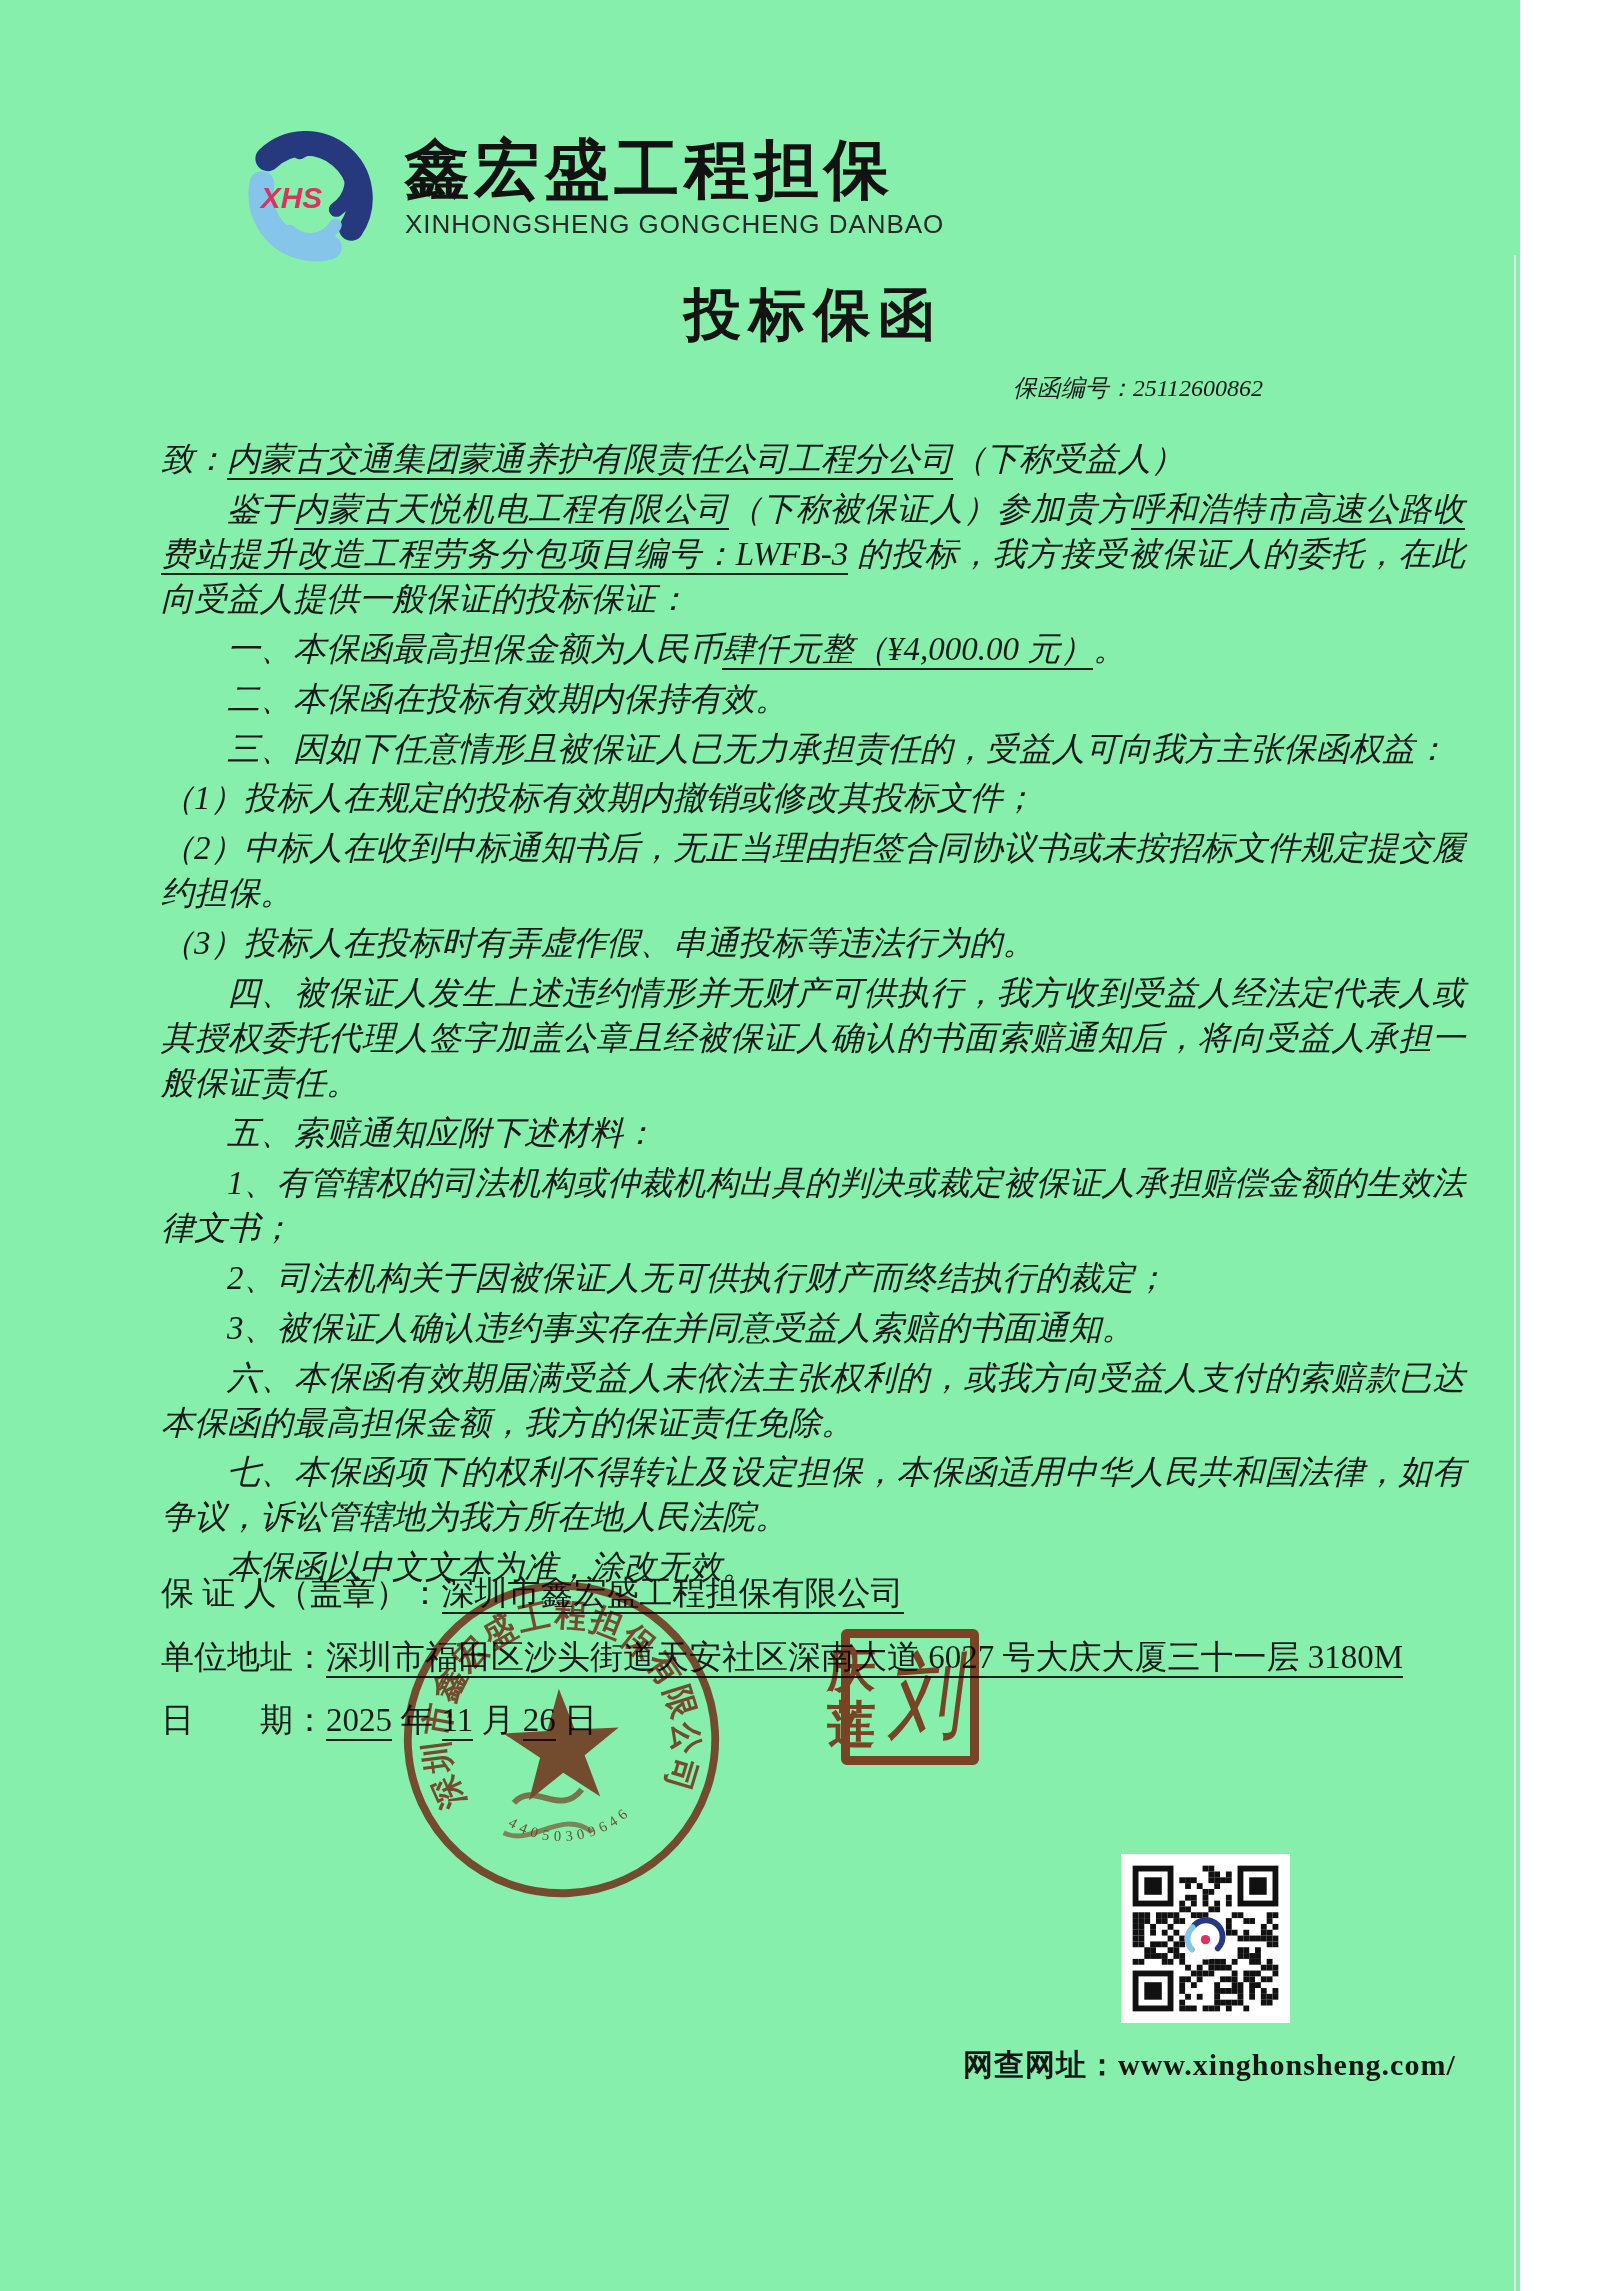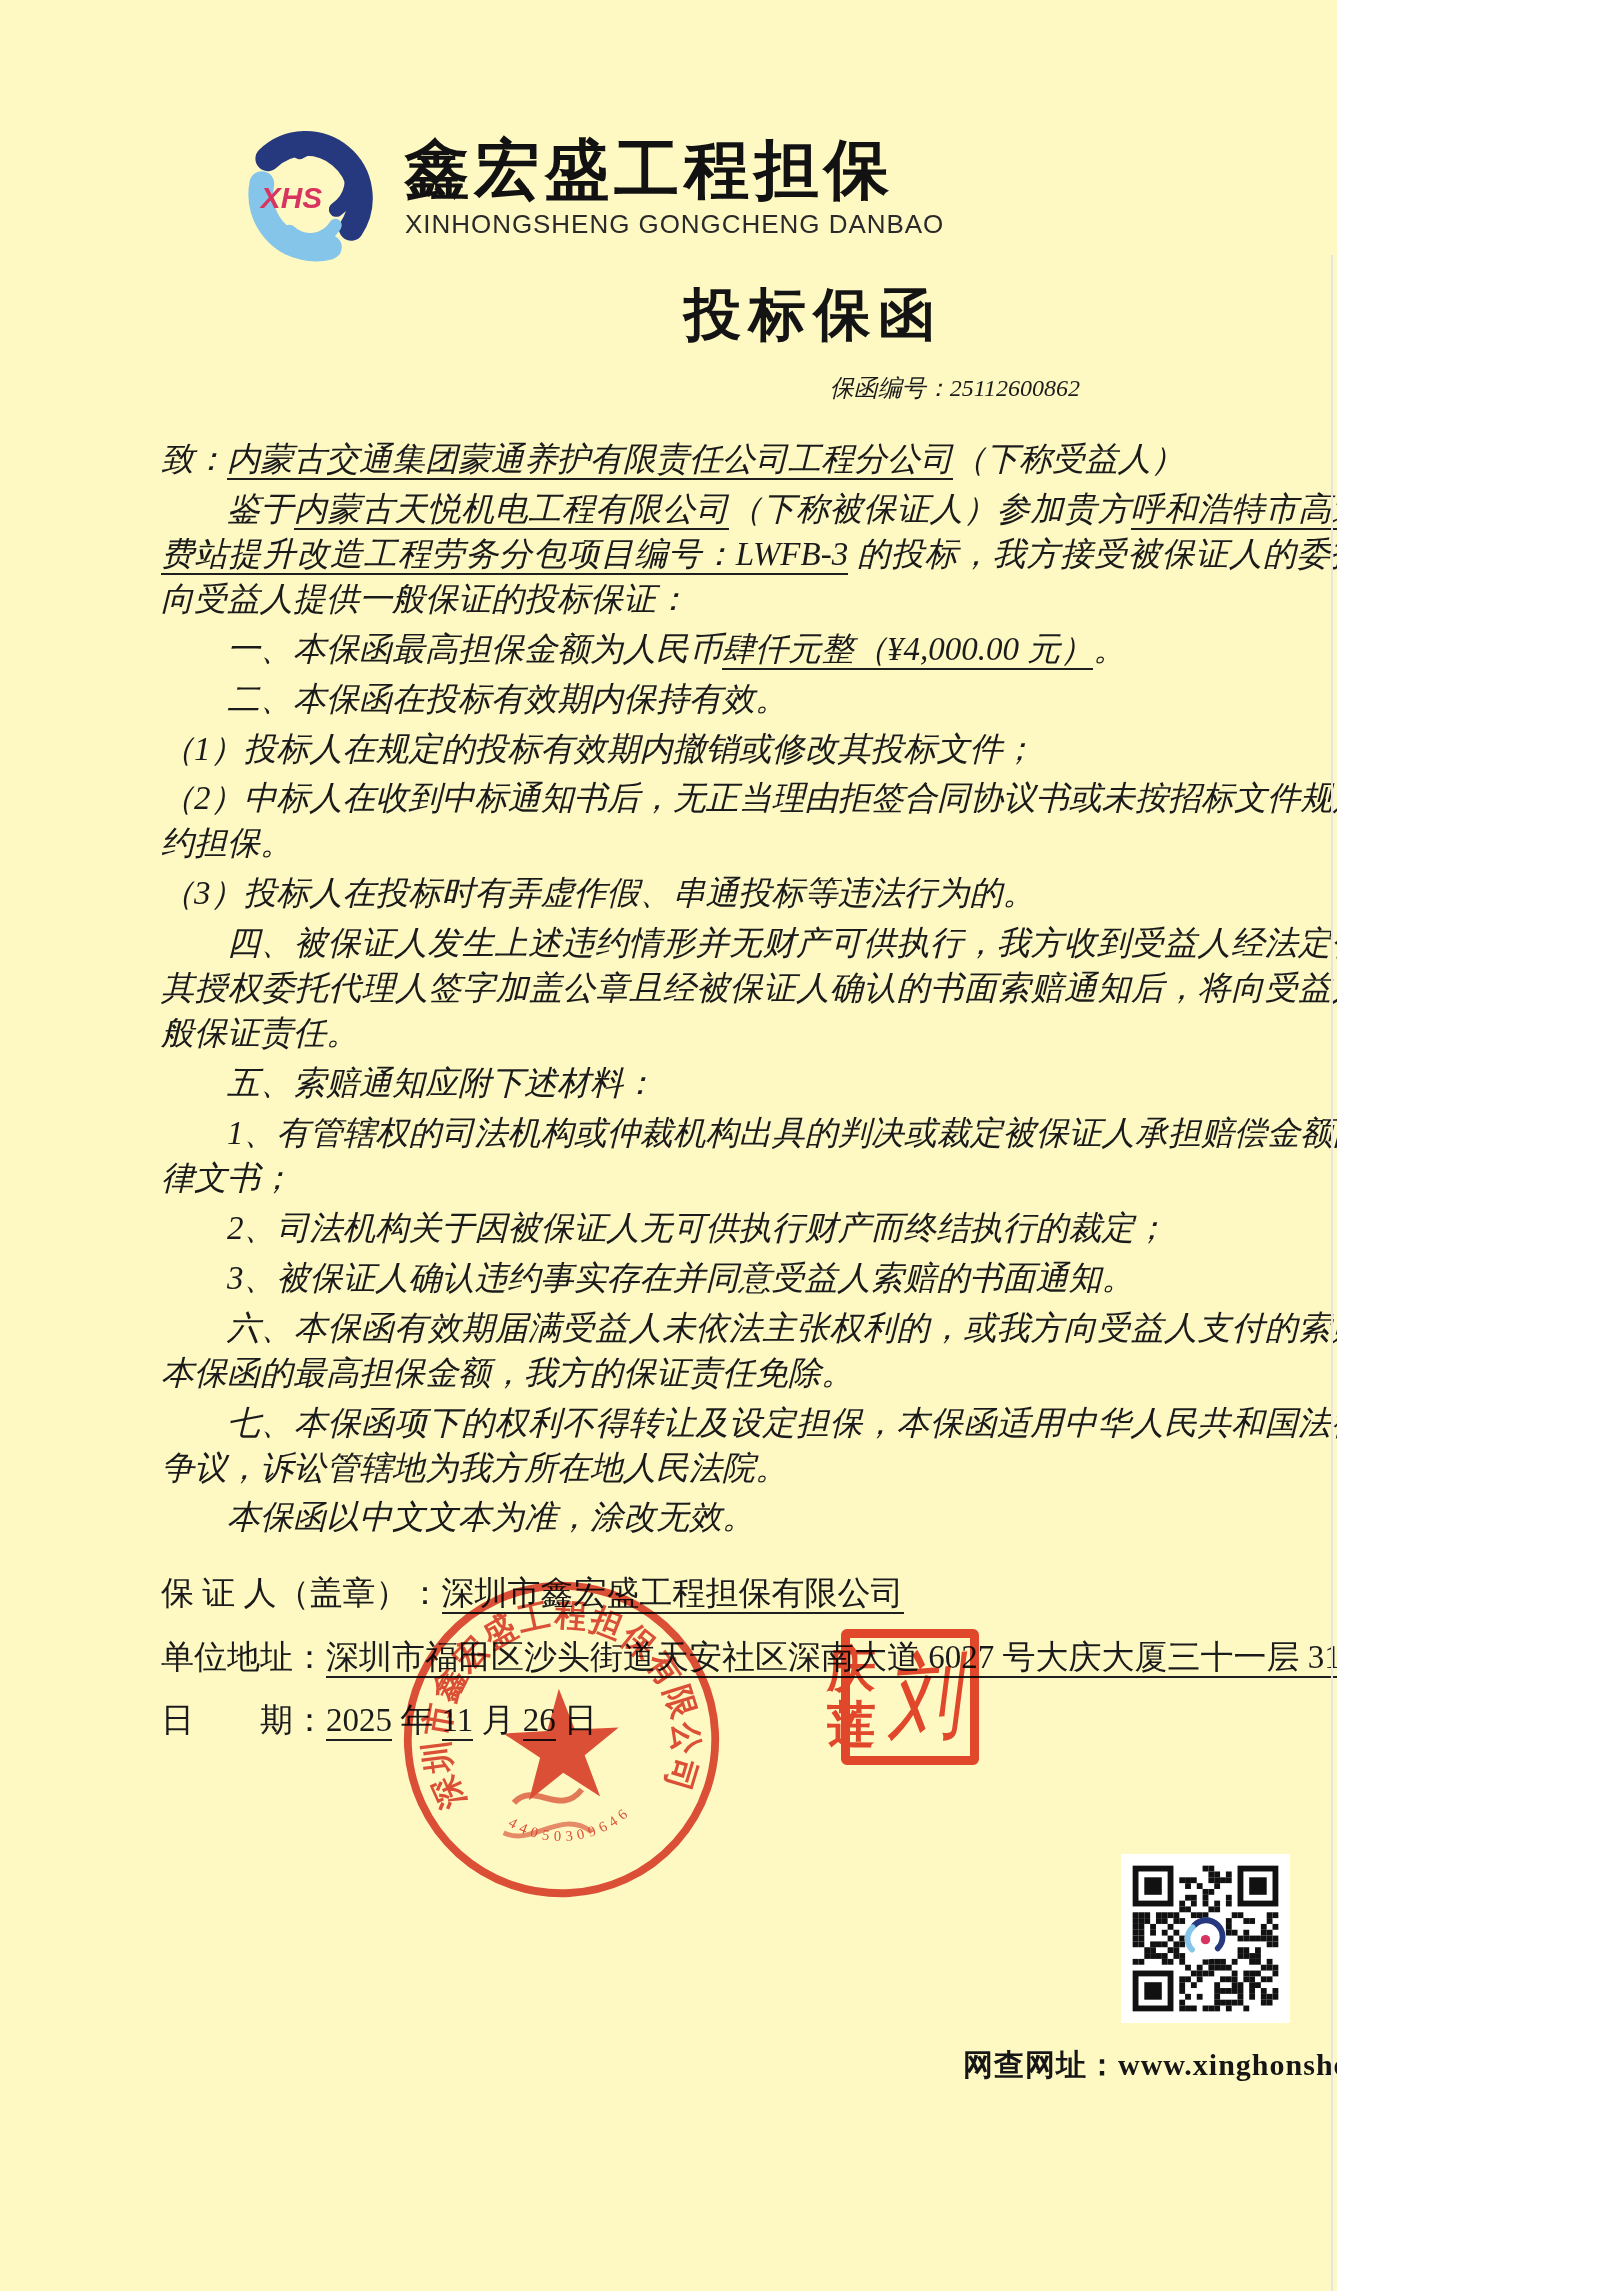--- a/index.html
+++ b/index.html
@@ -1,17 +1,17 @@
 <!DOCTYPE html>
 <html><head>
 <meta charset="utf-8">
 <style>
   html,body{margin:0;padding:0;background:#ffffff;}
   .page{
-    position:relative;width:1337px;height:2292px;background:#fef9c3;overflow:hidden;
+    position:relative;width:1520px;height:2292px;background:#86efac;overflow:hidden;
     font-family:"Liberation Serif","DejaVu Serif",serif;color:#1b1b1b;
   }
   
   .logo-row{position:absolute;left:238px;top:116px;display:flex;align-items:flex-start;}
   .logo-mark{width:149px;height:159px;}
   .logo-text{margin-left:17.6px;padding-top:17.6px;}
   .brand-cn{
     font-family:"Liberation Sans","DejaVu Sans",sans-serif;
     font-size:65px;font-weight:800;letter-spacing:4.9px;color:#121212;line-height:1.1;
   }
@@ -84,20 +84,21 @@
   </div>
 
   <div class="doc-title">投标保函</div>
   <div class="doc-number">保函编号：25112600862</div>
 
   <div class="body-text" id="body-paragraphs">
       <p class=""><span>致：</span><span class="u">内蒙古交通集团蒙通养护有限责任公司工程分公司</span><span>（下称受益人）</span></p>
       <p class="ind"><span>鉴于</span><span class="u">内蒙古天悦机电工程有限公司</span><span>（下称被保证人）参加贵方</span><span class="u">呼和浩特市高速公路收费站提升改造工程劳务分包项目编号：LWFB-3</span><span> 的投标，我方接受被保证人的委托，在此向受益人提供一般保证的投标保证：</span></p>
       <p class="ind"><span>一、本保函最高担保金额为人民币</span><span class="u">肆仟元整（¥4,000.00 元）</span><span>。</span></p>
       <p class="ind"><span>二、本保函在投标有效期内保持有效。</span></p>
+      <p class="ind"><span>三、因如下任意情形且被保证人已无力承担责任的，受益人可向我方主张保函权益：</span></p>
       <p class=""><span>（1）投标人在规定的投标有效期内撤销或修改其投标文件；</span></p>
       <p class=""><span>（2）中标人在收到中标通知书后，无正当理由拒签合同协议书或未按招标文件规定提交履约担保。</span></p>
       <p class=""><span>（3）投标人在投标时有弄虚作假、串通投标等违法行为的。</span></p>
       <p class="ind"><span>四、被保证人发生上述违约情形并无财产可供执行，我方收到受益人经法定代表人或其授权委托代理人签字加盖公章且经被保证人确认的书面索赔通知后，将向受益人承担一般保证责任。</span></p>
       <p class="ind"><span>五、索赔通知应附下述材料：</span></p>
       <p class="ind"><span>1、有管辖权的司法机构或仲裁机构出具的判决或裁定被保证人承担赔偿金额的生效法律文书；</span></p>
       <p class="ind"><span>2、司法机构关于因被保证人无可供执行财产而终结执行的裁定；</span></p>
       <p class="ind"><span>3、被保证人确认违约事实存在并同意受益人索赔的书面通知。</span></p>
       <p class="ind"><span>六、本保函有效期届满受益人未依法主张权利的，或我方向受益人支付的索赔款已达本保函的最高担保金额，我方的保证责任免除。</span></p>
       <p class="ind"><span>七、本保函项下的权利不得转让及设定担保，本保函适用中华人民共和国法律，如有争议，诉讼管辖地为我方所在地人民法院。</span></p>

